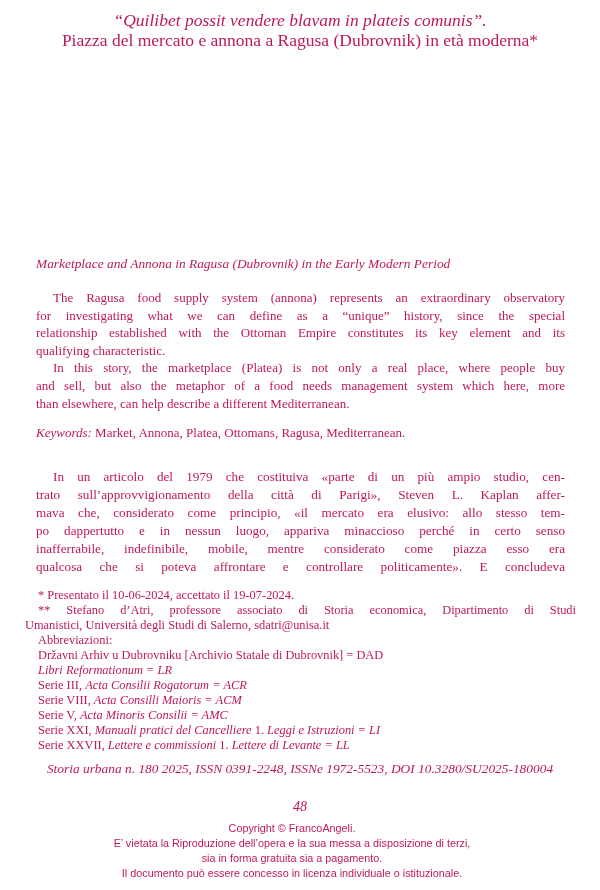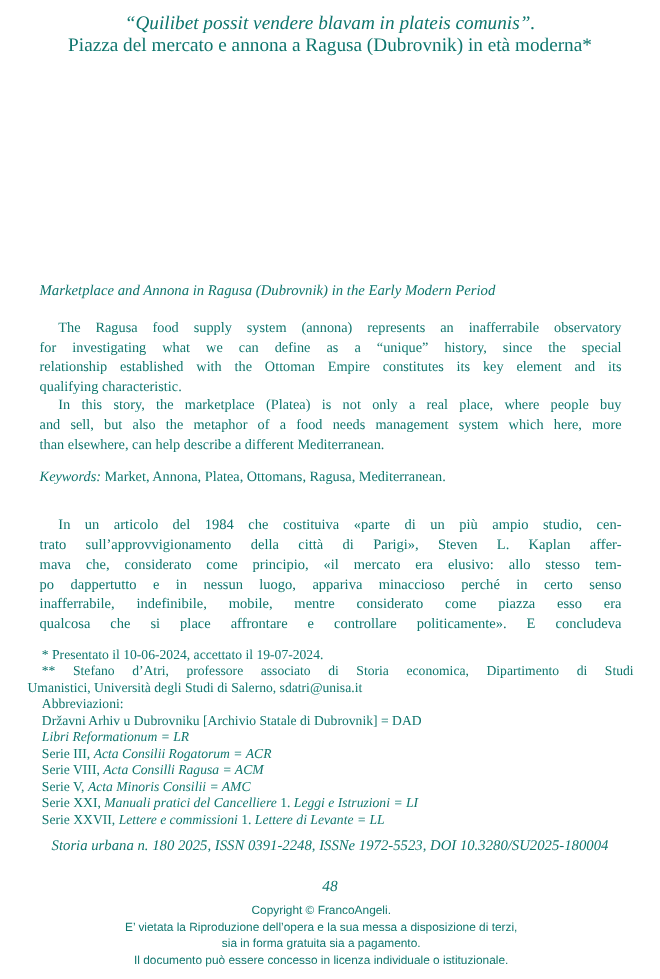--- a/index.html
+++ b/index.html
@@ -1,21 +1,21 @@
 <!DOCTYPE html>
 <html><head>
 <meta charset="utf-8">
 <style>
   html, body { margin: 0; padding: 0; background: #ffffff; }
   .page {
     position: relative;
     width: 600px;
     height: 890px;
     background: #ffffff;
-    color: #0f766e;
+    color: #be185d;
     font-family: "Liberation Serif", "DejaVu Serif", serif;
     overflow: hidden;
   }
   .abs { position: absolute; }
 
   
   .title-block { top: 10px; left: 0; right: 0; text-align: center; line-height: 20px; }
   .title-l1 { font-style: italic; font-size: 17.5px; }
   .title-l2 { font-size: 17.5px; }
 
@@ -62,61 +62,61 @@
 
   <div class="abs title-block">
     <div class="title-l1">“Quilibet possit vendere blavam in plateis comunis”.</div>
     <div class="title-l2">Piazza del mercato e annona a Ragusa (Dubrovnik) in età moderna*</div>
   </div>
 
 
   <div class="abs abstract-block">
     <div class="abstract-heading">Marketplace and Annona in Ragusa (Dubrovnik) in the Early Modern Period</div>
 
-    <div class="line jline indent">The Ragusa food supply system (annona) represents an inafferrabile observatory</div>
+    <div class="line jline indent">The Ragusa food supply system (annona) represents an extraordinary observatory</div>
     <div class="line jline">for investigating what we can define as a “unique” history, since the special</div>
     <div class="line jline">relationship established with the Ottoman Empire constitutes its key element and its</div>
     <div class="line lastline">qualifying characteristic.</div>
 
     <div class="line jline indent">In this story, the marketplace (Platea) is not only a real place, where people buy</div>
     <div class="line jline">and sell, but also the metaphor of a food needs management system which here, more</div>
     <div class="line lastline">than elsewhere, can help describe a different Mediterranean.</div>
 
     <div class="line kw-line">
       <span class="kw-label">Keywords:</span><span> Market, Annona, Platea, Ottomans, Ragusa, Mediterranean.</span>
     </div>
   </div>
 
   <div class="abs main-block">
-    <div class="line jline indent">In un articolo del 1984 che costituiva «parte di un più ampio studio, cen-</div>
+    <div class="line jline indent">In un articolo del 1979 che costituiva «parte di un più ampio studio, cen-</div>
     <div class="line jline">trato sull’approvvigionamento della città di Parigi», Steven L. Kaplan affer-</div>
     <div class="line jline">mava che, considerato come principio, «il mercato era elusivo: allo stesso tem-</div>
     <div class="line jline">po dappertutto e in nessun luogo, appariva minaccioso perché in certo senso</div>
     <div class="line jline">inafferrabile, indefinibile, mobile, mentre considerato come piazza esso era</div>
-    <div class="line jline">qualcosa che si place affrontare e controllare politicamente». E concludeva</div>
+    <div class="line jline">qualcosa che si poteva affrontare e controllare politicamente». E concludeva</div>
   </div>
 
   <div class="abs footnotes-block">
     <div class="line fn-indent">* Presentato il 10-06-2024, accettato il 19-07-2024.</div>
     <div class="line jline fn-indent">** Stefano d’Atri, professore associato di Storia economica, Dipartimento di Studi</div>
     <div class="line lastline">Umanistici, Università degli Studi di Salerno, sdatri@unisa.it</div>
 
     <div class="line fn-indent">Abbreviazioni:</div>
 
     <div class="line fn-indent abbrev">
       <span>Državni Arhiv u Dubrovniku [Archivio Statale di Dubrovnik] = DAD</span><span class="it"></span><span></span><span class="it"></span>
     </div>
     <div class="line fn-indent abbrev">
       <span></span><span class="it">Libri Reformationum = LR</span><span></span><span class="it"></span>
     </div>
     <div class="line fn-indent abbrev">
       <span>Serie III, </span><span class="it">Acta Consilii Rogatorum = ACR</span><span></span><span class="it"></span>
     </div>
     <div class="line fn-indent abbrev">
-      <span>Serie VIII, </span><span class="it">Acta Consilli Ragusa = ACM</span><span></span><span class="it"></span>
+      <span>Serie VIII, </span><span class="it">Acta Consilli Maioris = ACM</span><span></span><span class="it"></span>
     </div>
     <div class="line fn-indent abbrev">
       <span>Serie V, </span><span class="it">Acta Minoris Consilii = AMC</span><span></span><span class="it"></span>
     </div>
     <div class="line fn-indent abbrev">
       <span>Serie XXI, </span><span class="it">Manuali pratici del Cancelliere</span><span> 1. </span><span class="it">Leggi e Istruzioni = LI</span>
     </div>
     <div class="line fn-indent abbrev">
       <span>Serie XXVII, </span><span class="it">Lettere e commissioni</span><span> 1. </span><span class="it">Lettere di Levante = LL</span>
     </div>

